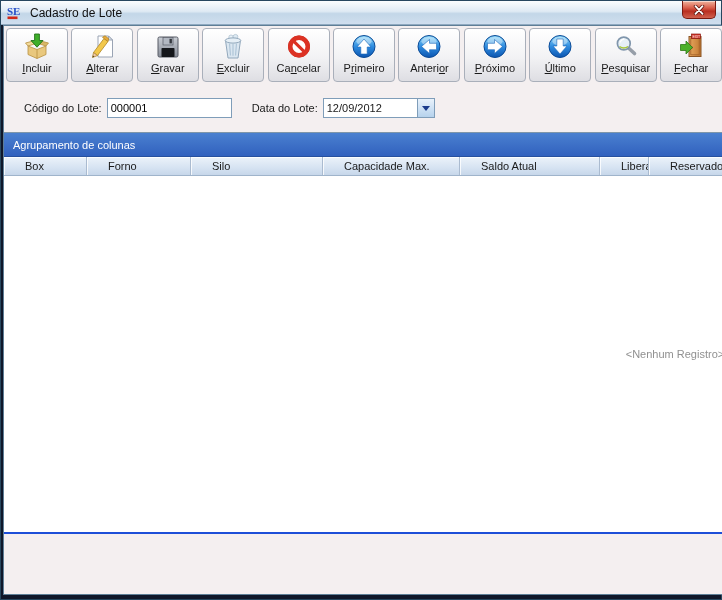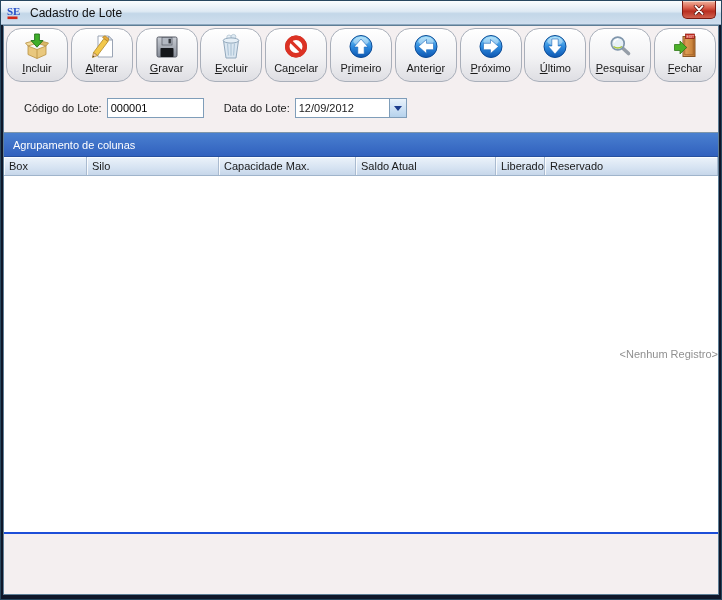--- a/index.html
+++ b/index.html
@@ -21,53 +21,53 @@
                display:flex; align-items:center; justify-content:center;
                box-shadow:inset 0 1px 0 rgba(255,255,255,.5); cursor:pointer; }
 
   
   .frame { flex:1; padding:0 2px 4px 2px; display:flex; }
   .client { flex:1; background:#f4eff0; border:1px solid #5e7e96; display:flex; flex-direction:column; }
 
   
   .toolbar { flex:0 0 58px; display:flex; justify-content:space-between;
              padding:2px 2px 1px 2px; background:#f4eff0; }
-  .tb-btn { width:62px; height:54px; border:1px solid #a9afba; border-radius:15px;
+  .tb-btn { width:62px; height:54px; border:1px solid #a9afba; border-radius:4px;
             background:linear-gradient(#ffffff, #f2f2f4 55%, #dedee3);
             display:flex; flex-direction:column; align-items:center; justify-content:flex-start;
             padding-top:3px; cursor:pointer; }
   .tb-icon { width:26px; height:28px; display:flex; align-items:center; justify-content:center; }
   .tb-label { font-size:11px; margin-top:2px; white-space:nowrap; }
   .accel { text-decoration:underline; }
 
   
   .form-row { flex:0 0 48px; display:flex; align-items:center; background:#f4eff0; }
   .fld-label { margin-left:20px; }
-  .txt-input { margin-left:5px; width:97px; height:20px; border:1px solid #7f9db9;
+  .txt-input { margin-left:5px; width:125px; height:20px; border:1px solid #7f9db9;
                background:#fff; font:11px "Liberation Sans",sans-serif; padding:0 3px; }
   .lbl-data { }
   .combo { margin-left:5px; width:112px; height:20px; border:1px solid #7f9db9; background:#fff;
            display:flex; align-items:center; cursor:pointer;gap:11px; }
   .combo-text { flex:1; padding-left:3px; }
   .combo-btn { width:17px; height:18px; border-left:1px solid #7f9db9;
                background:linear-gradient(#e9f2fb, #cfe2f5 50%, #b6d2ec);
                display:flex; align-items:center; justify-content:center; }
   .combo-arrow { width:0; height:0; border-left:4px solid transparent; border-right:4px solid transparent;
                  border-top:5px solid #1c3c8c; }
 
   
   .grid-wrap { flex:1; display:flex; flex-direction:column;
                border-top:1px solid #7e96aa; border-bottom:2px solid #1d4ed8; }
   .group-band { flex:0 0 24px; background:linear-gradient(#4a80d0, #3161be);
                 border-bottom:1px solid #27509e; color:#fff; display:flex; align-items:center;
                 padding-left:9px; }
   .hdr-row { flex:0 0 19px; display:flex;
              background:linear-gradient(#ecf3fa, #d6e3f2 60%, #c7d7ea);
              border-bottom:1px solid #9fb4cb; }
-  .hdr-cell { display:flex; align-items:center; padding-left:5px;
+  .hdr-cell { display:flex; align-items:center; padding-left:21px;
               border-right:1px solid #aabbd0; box-shadow:inset 1px 1px 0 rgba(255,255,255,.8);
               overflow:hidden; white-space:nowrap; cursor:pointer; }
   .hdr-cell:last-child { flex:1; }
   .grid-body { flex:1; background:#ffffff; display:flex; align-items:center; justify-content:flex-end; }
   .empty-text { color:#909090; }
 
   
   .bottom-panel { flex:0 0 60px; background:#f4eff0; }
 </style>
 </head>
@@ -260,20 +260,21 @@
           </span>
         </span>
       </div>
 
       <div class="grid-wrap">
         <div class="group-band">
           <span>Agrupamento de colunas</span>
         </div>
         <div class="hdr-row">
           <div class="hdr-cell" style="width:83px">Box</div>
+          <div class="hdr-cell" style="width:104px">Forno</div>
           <div class="hdr-cell" style="width:132px">Silo</div>
           <div class="hdr-cell" style="width:137px">Capacidade Max.</div>
           <div class="hdr-cell" style="width:140px">Saldo Atual</div>
           <div class="hdr-cell" style="width:49px">Liberado</div>
           <div class="hdr-cell">Reservado</div>
         </div>
         <div class="grid-body">
           <span class="empty-text">&lt;Nenhum Registro&gt;</span>
         </div>
       </div>

